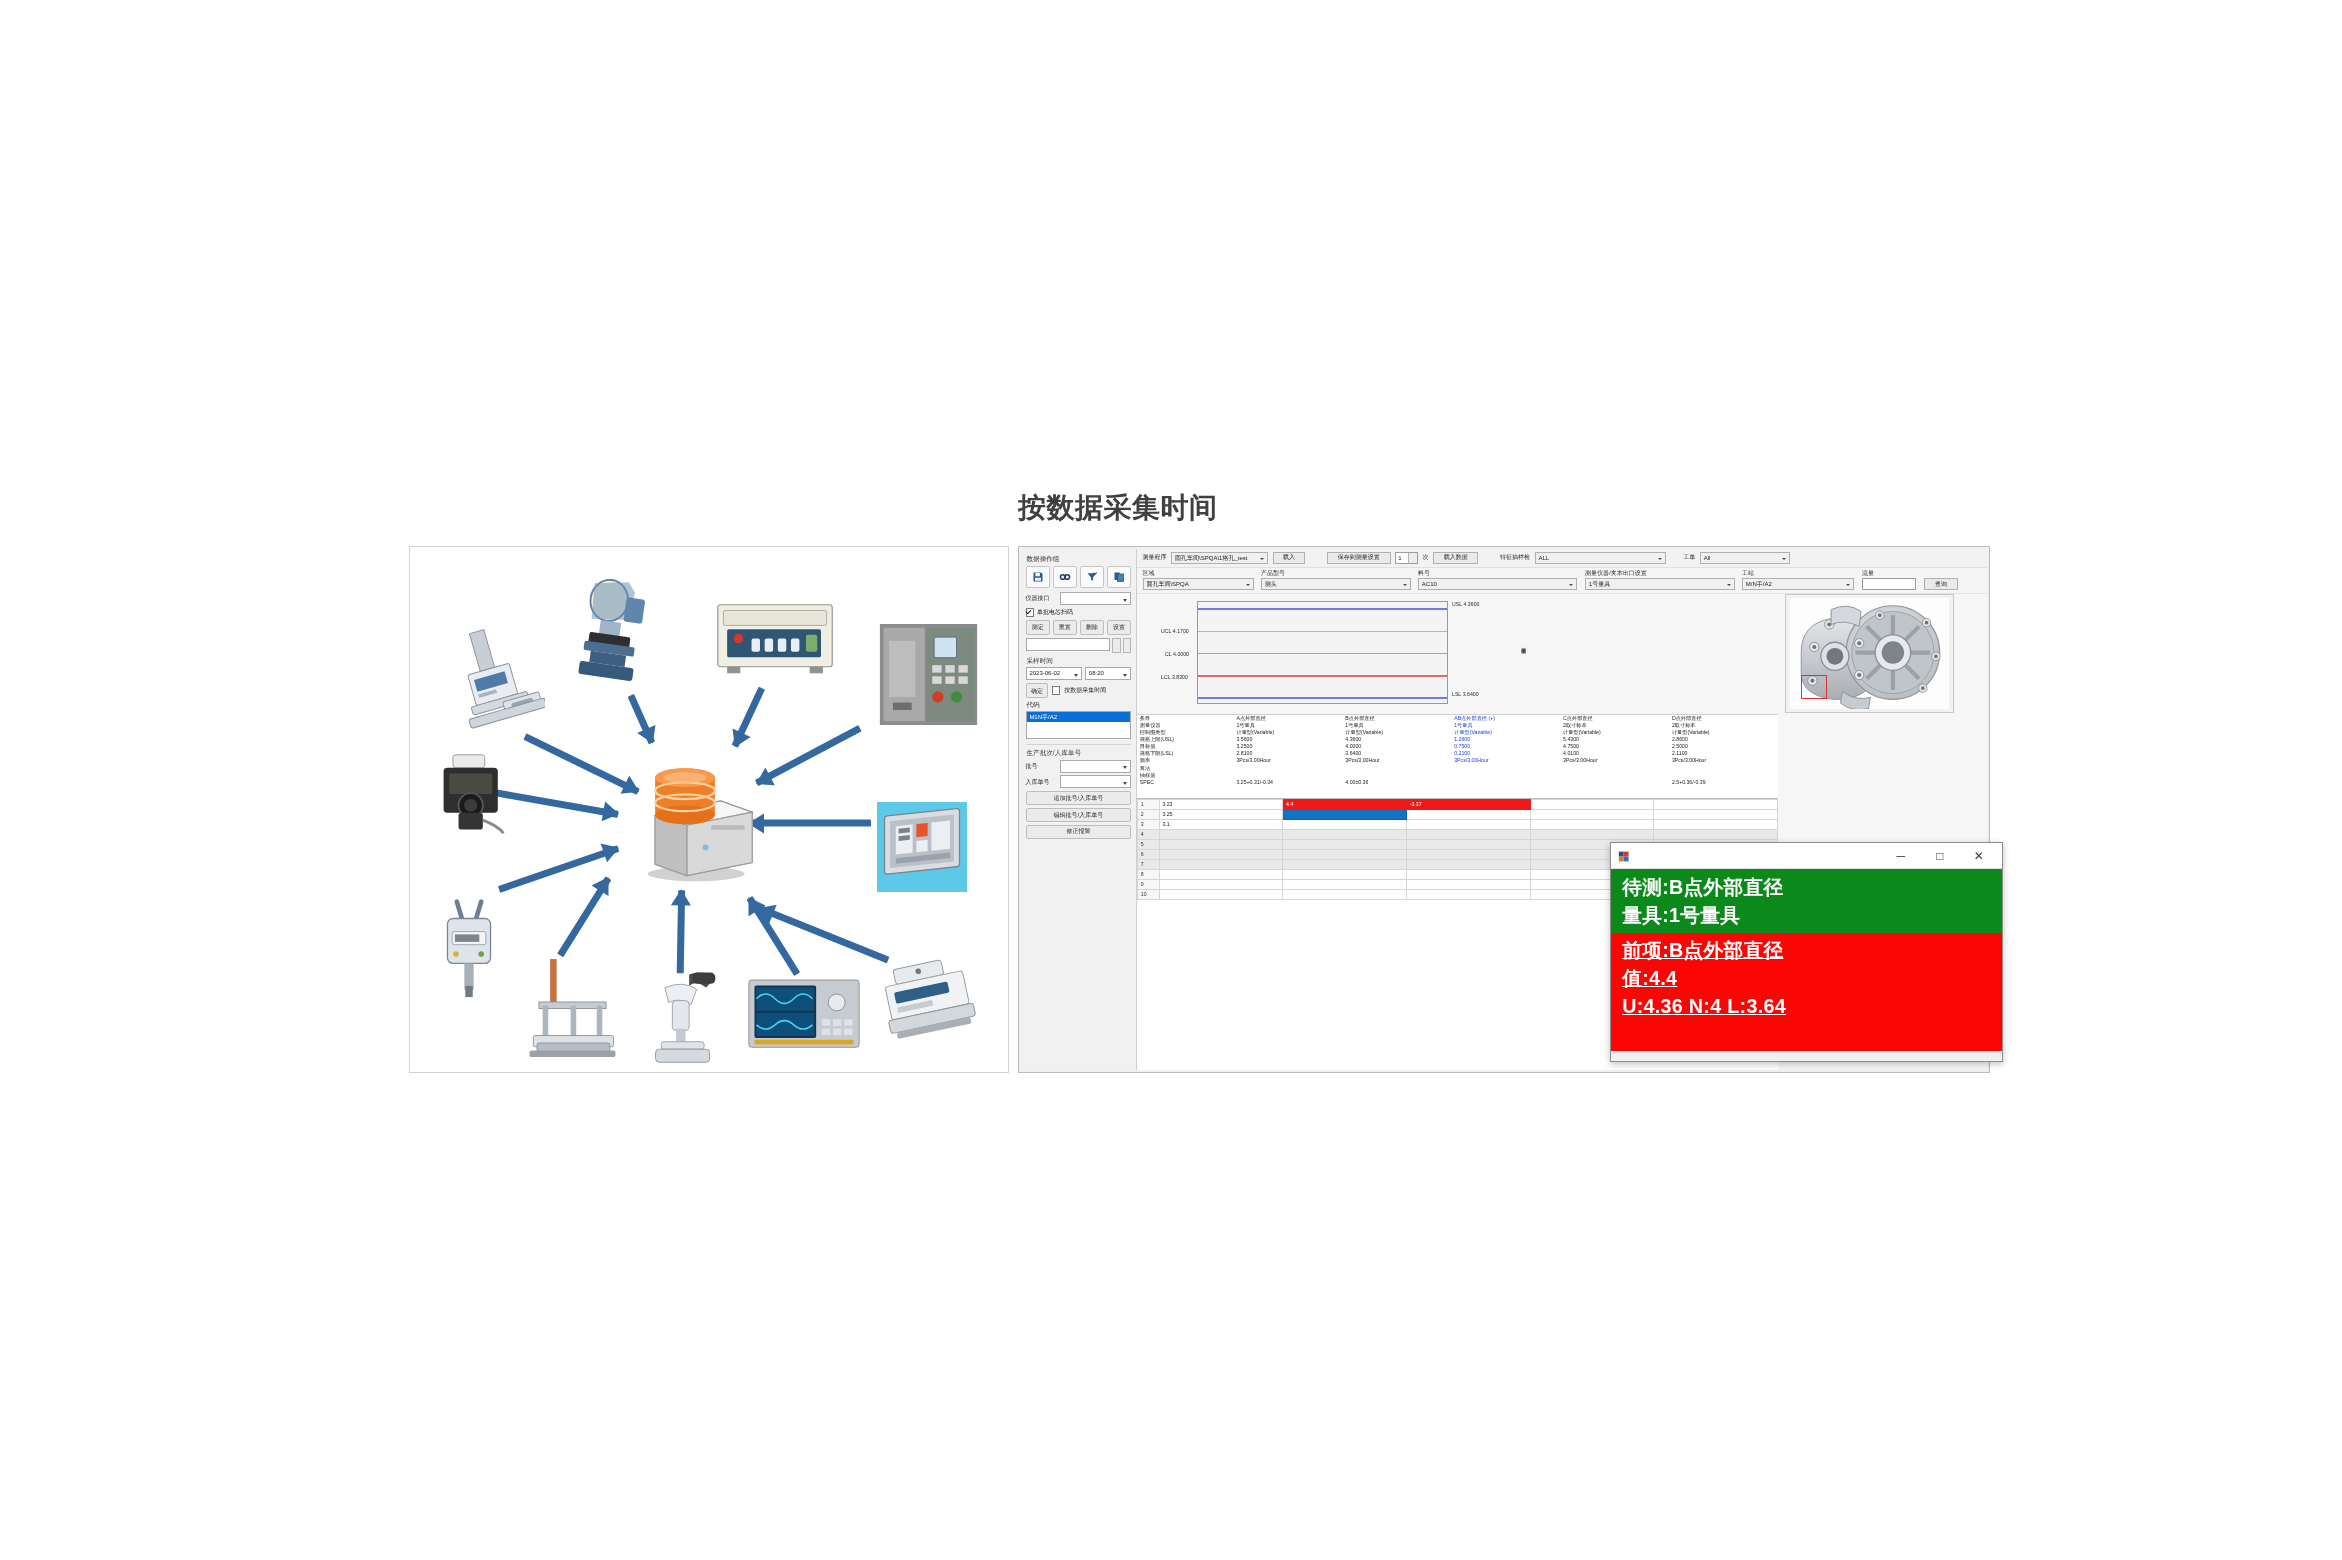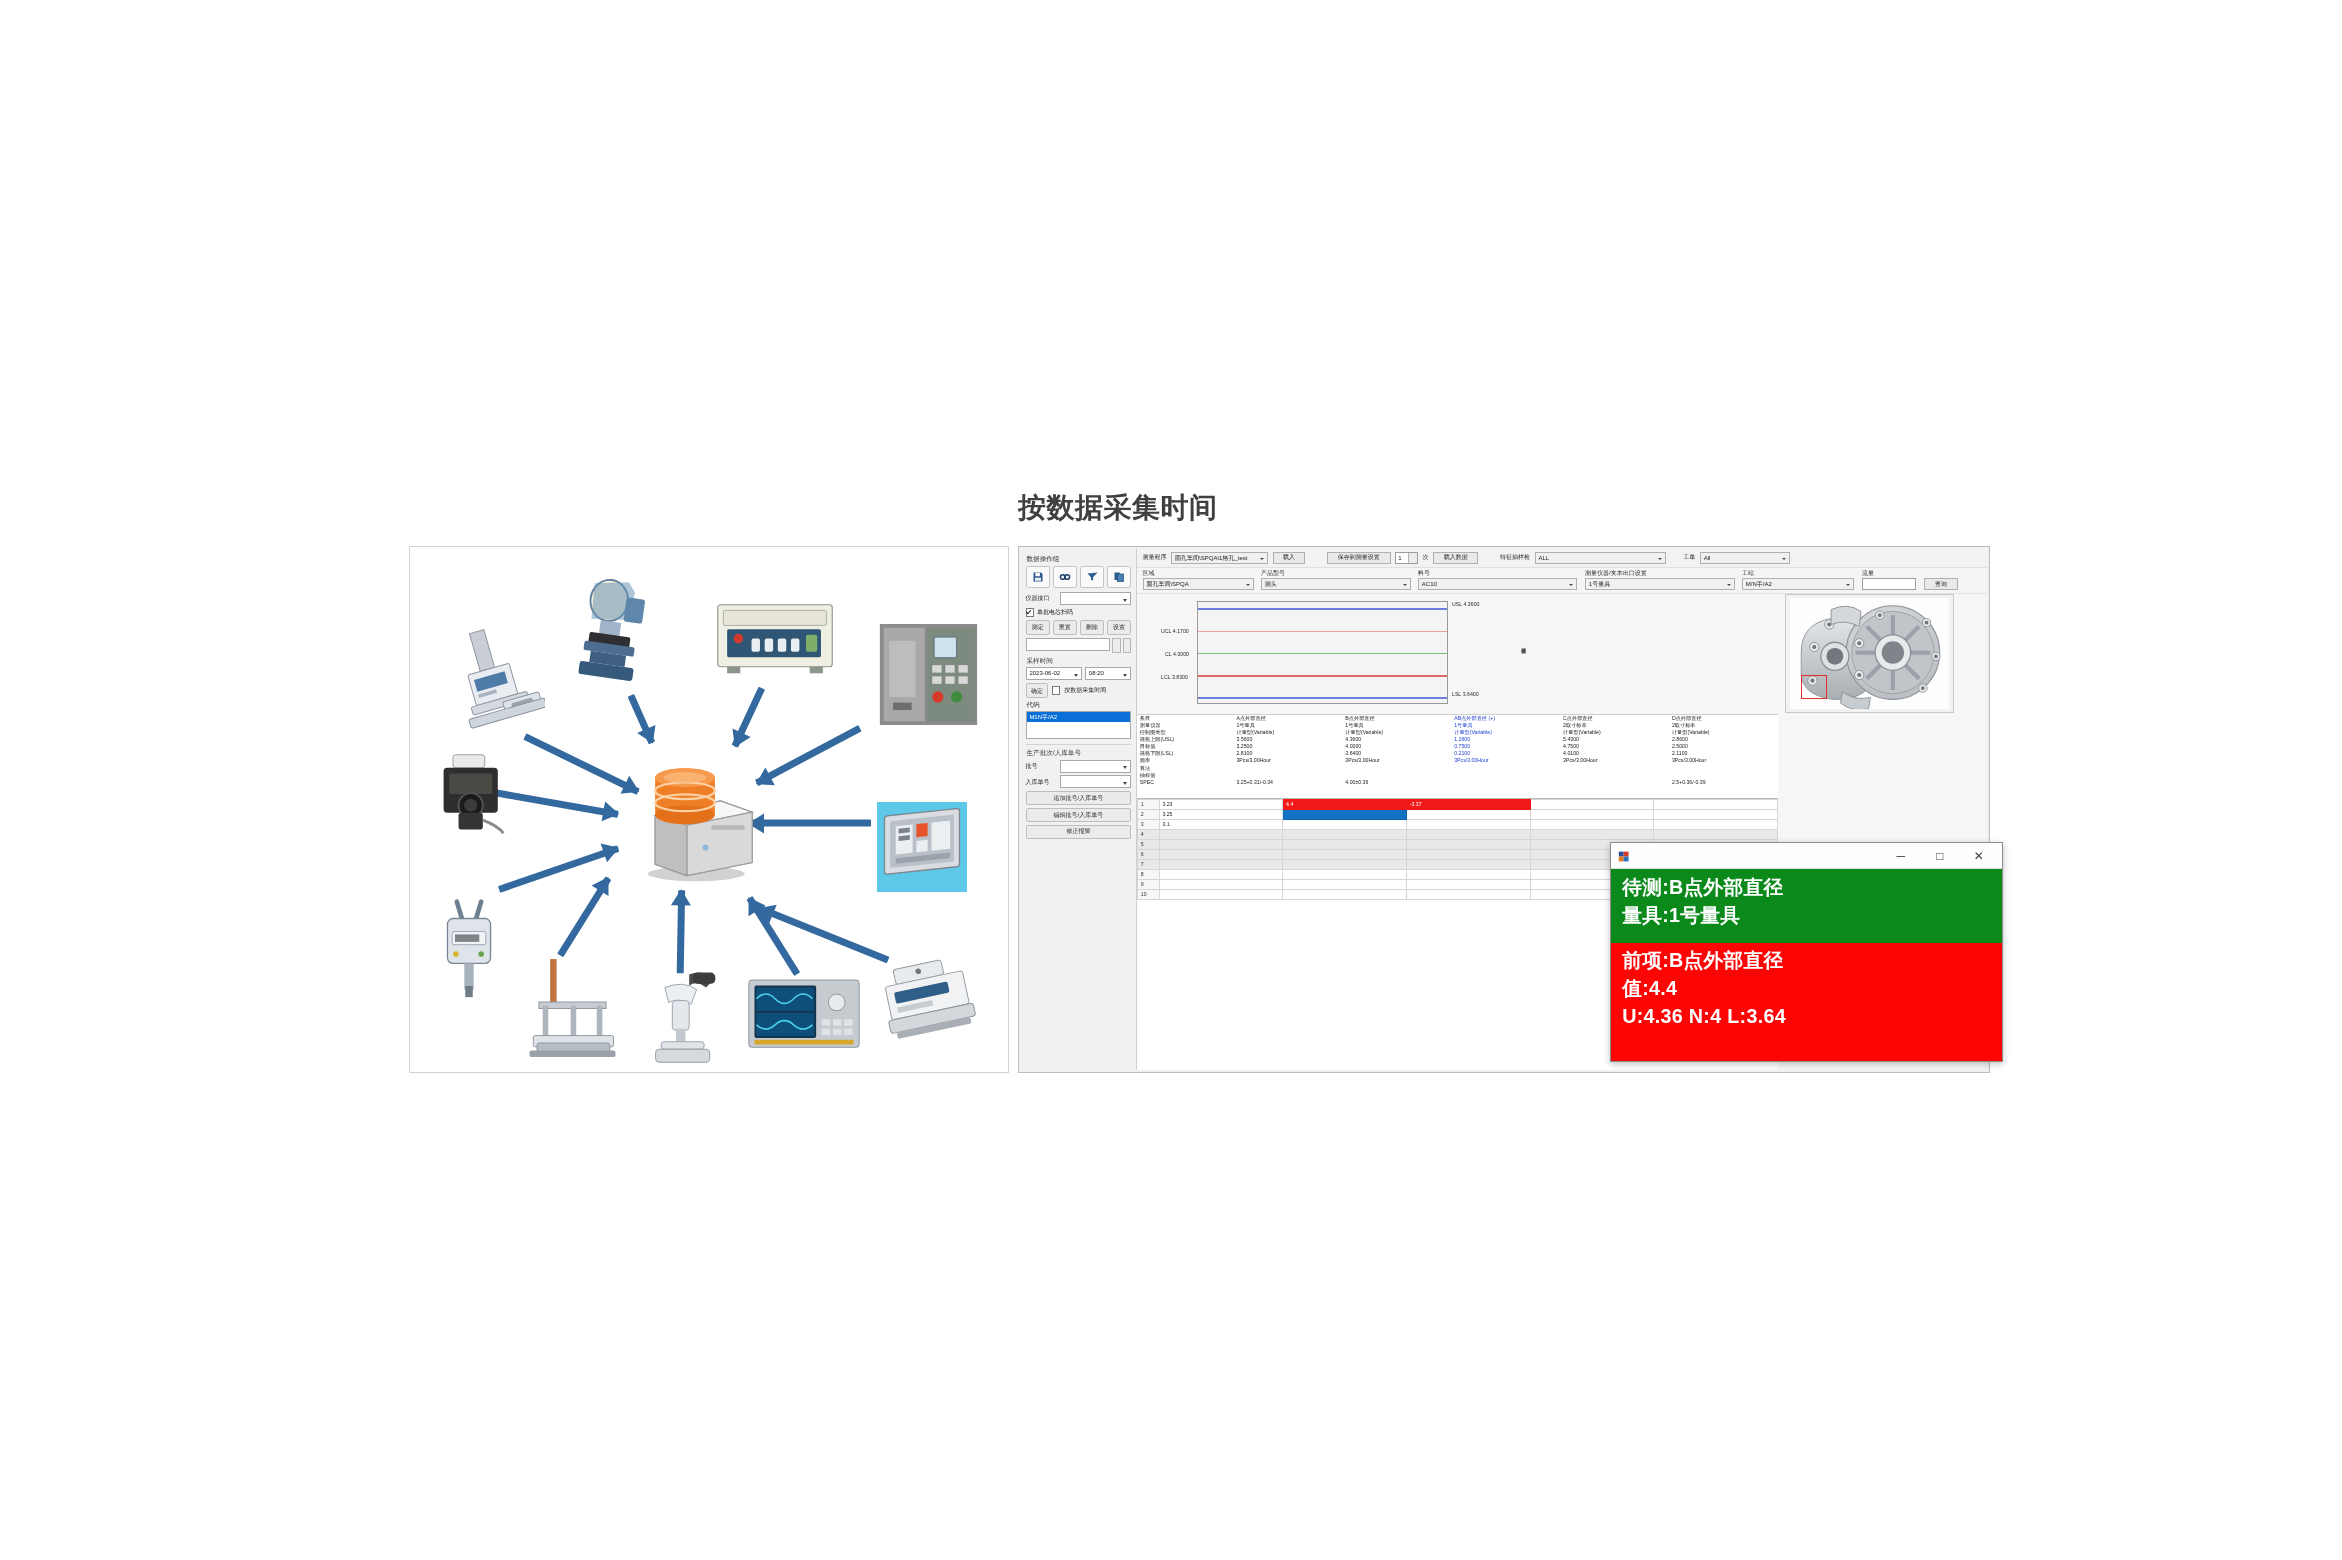--- a/index.html
+++ b/index.html
@@ -197,25 +197,26 @@
   #pd-title{
     height:26px;background:#fefefe;display:flex;align-items:center;
     border-bottom:0.9px solid #e0e0e0;padding:0 3.7px;box-sizing:border-box;
   }
   #pd-icon{width:13px;height:13px;margin-left:3.7px;flex:none;}
   #pd-ctrls{margin-left:auto;display:flex;align-items:center;}
   .wb{width:39px;height:24px;display:flex;align-items:center;justify-content:center;
       color:#3a3a3a;font-size:12px;line-height:1;}
   #pd-green{
     background:#0b8a1b;color:#fff;padding:3.7px 9.4px 5.6px 11.2px;box-sizing:border-box;
-    height:74px;
+    height:64px;
   }
   #pd-red{
     background:#fb0505;color:#fff;padding:2.8px 9.4px 5.6px 11.2px;box-sizing:border-box;
     height:118px;
+    text-decoration:underline;
   }
   .pd-line{font-size:19.7px;font-weight:bold;line-height:28px;white-space:nowrap;
     letter-spacing:0.3px;}
 </style>
 </head>
 <body>
 
 <div class="slide">
 
   <div class="sec-title" id="title-right">按数据采集时间</div>

